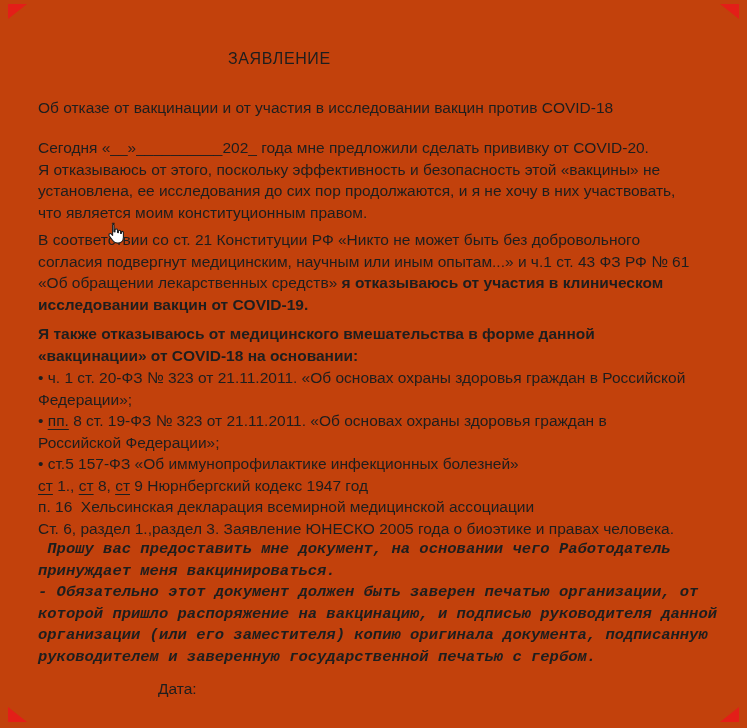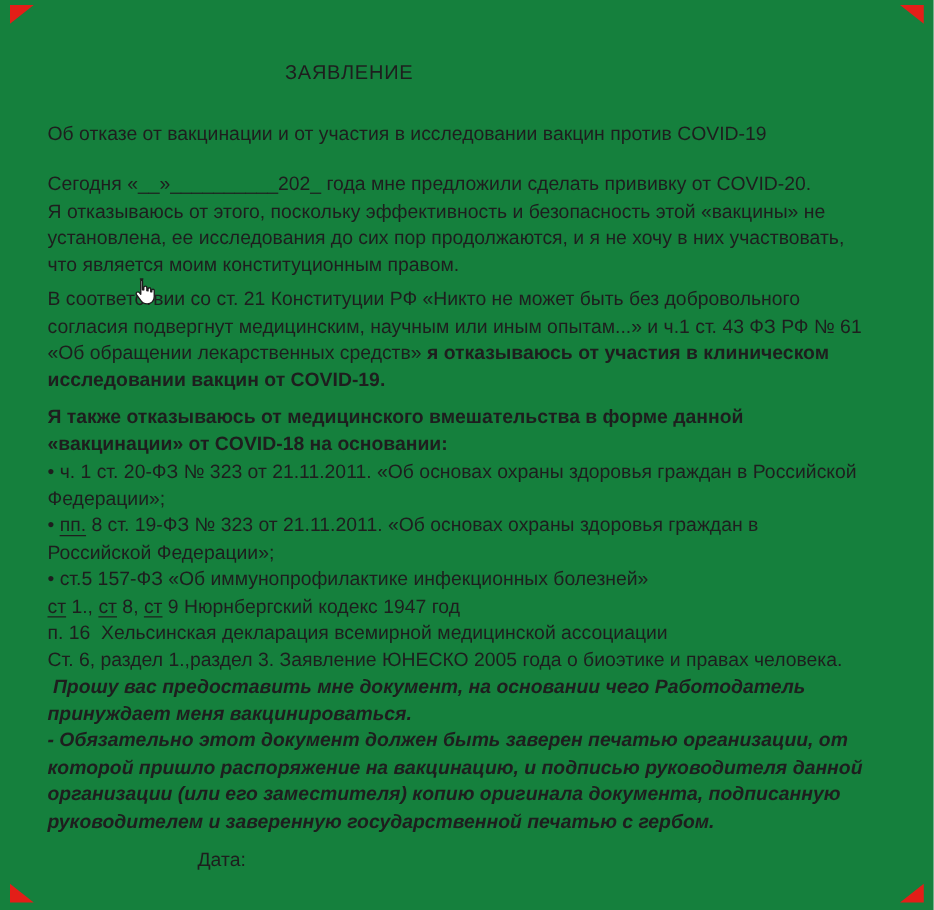--- a/index.html
+++ b/index.html
@@ -1,26 +1,26 @@
 <!DOCTYPE html>
 <html style="--accent: #e31e18; --squiggle: #d98a80;"><head>
 <meta charset="utf-8">
 <style>
   html,body{margin:0;padding:0;background:#ffffff;}
-  .page{position:relative;width:747px;height:728px;background:#15803d;overflow:hidden;
+  .page{position:relative;width:747px;height:728px;background:#c2410c;overflow:hidden;
         font-family:"Liberation Sans","DejaVu Sans",sans-serif;color:#1e1e1e;}
   .doc{position:absolute;left:38px;top:0;width:705px;}
   .blk{position:absolute;left:0;font-size:15.5px;line-height:21.5px;white-space:pre-wrap;}
   .title{top:48px;left:190px;font-size:16px;letter-spacing:0.6px;}
   .subject{top:97px;}
   .p1{top:137px;}
   .p2{top:229px;}
   .p3{top:323px;font-weight:bold;}
   .plist{top:367px;}
-  .preq{top:539px;font-weight:bold;font-style:italic;}
+  .preq{top:539px;font-weight:bold;font-style:italic;font-family:Liberation Mono, monospace;}
   .footer{top:656px;width:705px;height:30px;}
   .footer span{position:absolute;font-size:15.5px;}
   .flabel-date{left:120px;}
   .b{font-weight:bold;}
   .sq{text-decoration-line:underline;text-decoration-style:wavy;
       text-decoration-color:var(--squiggle,#d98a80);text-decoration-thickness:1px;
       text-underline-offset:3px;text-decoration:underline;}
   .corner{position:absolute;width:0;height:0;}
   .c-tl{left:8px;top:4px;border-top:15px solid var(--accent,#e31e18);border-right:19px solid transparent;}
   .c-tr{right:8px;top:4px;border-top:15px solid var(--accent,#e31e18);border-left:19px solid transparent;}
@@ -35,21 +35,21 @@
 
   <div class="corner c-tl"></div>
   <div class="corner c-tr"></div>
   <div class="corner c-bl"></div>
   <div class="corner c-br"></div>
 
   <div class="doc">
 
     <div class="blk title">ЗАЯВЛЕНИЕ</div>
 
-    <div class="blk subject">Об отказе от вакцинации и от участия в исследовании вакцин против COVID-19</div>
+    <div class="blk subject">Об отказе от вакцинации и от участия в исследовании вакцин против COVID-18</div>
 
     <div class="blk p1">Сегодня «__»__________202_ года мне предложили сделать прививку от COVID-20.
 Я отказываюсь от этого, поскольку эффективность и безопасность этой «вакцины» не
 установлена, ее исследования до сих пор продолжаются, и я не хочу в них участвовать,
 что является моим конституционным правом.</div>
 
     <div class="blk p2"><span>В соответствии со ст. 21 Конституции РФ «Никто не может быть без добровольного
 согласия подвергнут медицинским, научным или иным опытам...» и ч.1 ст. 43 ФЗ РФ № 61
 «Об обращении лекарственных средств» </span><span class="b">я отказываюсь от участия в клиническом
 исследовании вакцин от COVID-19.</span></div>

